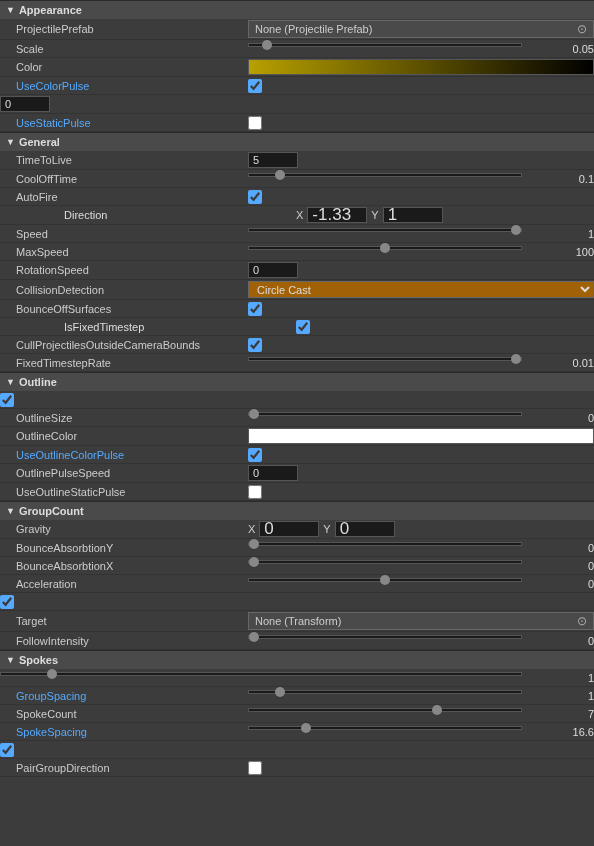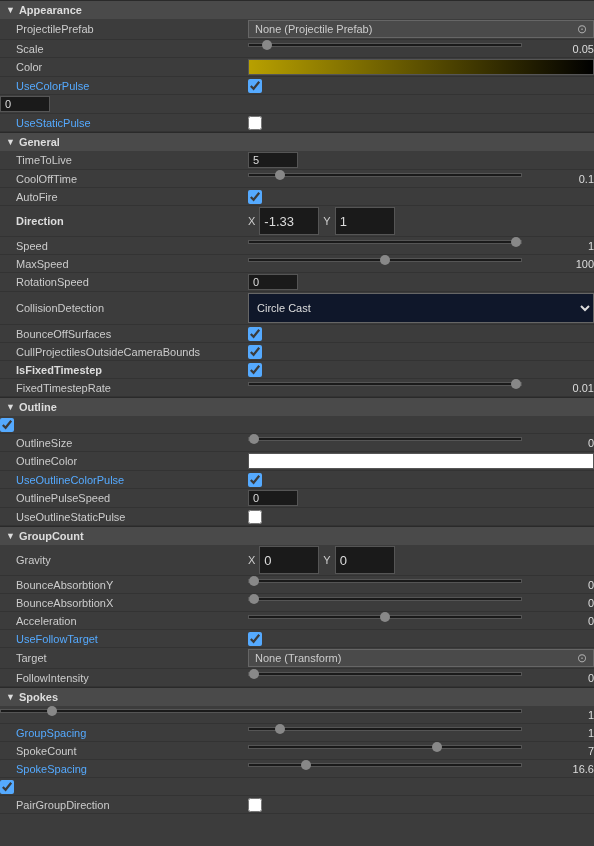--- a/index.html
+++ b/index.html
@@ -43,35 +43,36 @@
       padding-left: 16px;
       color: #ccc;
       font-size: 11px;
       flex-shrink: 0;
     }
     .label.bold {
       font-weight: normal;
       color: #5af;
     }
     .label.bold-white {
-      font-weight: bold;
-      color: #ddd;
+      font-weight: normal;
+      color: #ddd;
+      margin-left: 48px;
     }
     .control {
       flex: 1;
       display: flex;
       align-items: center;
     }
     .select-field {
-      background: #0f172a;
+      background: #a16207;
       border: 1px solid #666;
       color: #ddd;
       font-size: 11px;
       padding: 1px 4px;
-      height: 30px;
+      height: 17px;
       flex: 1;
     }
     .object-field {
       background: #4a4a4a;
       border: 1px solid #666;
       color: #ccc;
       font-size: 11px;
       padding: 1px 6px;
       height: 18px;
       flex: 1;
@@ -136,23 +137,23 @@
       flex: 1;
     }
     .vec2-label {
       color: #ccc;
       font-size: 11px;
     }
     .vec2-input {
       background: #1a1a1a;
       border: 1px solid #555;
       color: #ddd;
-      font-size: 13px;
+      font-size: 17px;
       padding: 1px 4px;
-      height: 28px;
+      height: 16px;
       width: 60px;
     }
     .num-input {
       background: #1a1a1a;
       border: 1px solid #555;
       color: #ddd;
       font-size: 11px;
       padding: 1px 4px;
       height: 16px;
       width: 50px;
@@ -288,28 +289,28 @@
     </div>
 
     <div class="row">
       <div class="label">BounceOffSurfaces</div>
       <div class="control">
         <input type="checkbox" class="checkbox" checked="" style="">
       </div>
     </div>
 
     <div class="row">
+      <div class="label bold-white">IsFixedTimestep</div>
+      <div class="control">
+        <input type="checkbox" class="checkbox" checked="" style="">
+      </div>
+    </div>
+
+    <div class="row">
       <div class="label">CullProjectilesOutsideCameraBounds</div>
-      <div class="control">
-        <input type="checkbox" class="checkbox" checked="" style="">
-      </div>
-    </div>
-
-    <div class="row">
-      <div class="label bold-white">IsFixedTimestep</div>
       <div class="control">
         <input type="checkbox" class="checkbox" checked="" style="">
       </div>
     </div>
 
     <div class="row">
       <div class="label">FixedTimestepRate</div>
       <div class="control slider-container">
         <input type="range" class="slider" min="0" max="100" value="100" style="">
         <span class="slider-value">0.01</span>
@@ -404,21 +405,20 @@
 
     <div class="row">
       <div class="label">Acceleration</div>
       <div class="control slider-container">
         <input type="range" class="slider" min="0" max="100" value="50" style="">
         <span class="slider-value">0</span>
       </div>
     </div>
 
     <div class="row">
-      <div class="label bold">UseFollowTarget</div>
       <div class="control">
         <input type="checkbox" class="checkbox" checked="" style="">
       </div>
     </div>
 
     <div class="row">
       <div class="label">Target</div>
       <div class="control">
         <div class="object-field">
           <span>None (Transform)</span>

